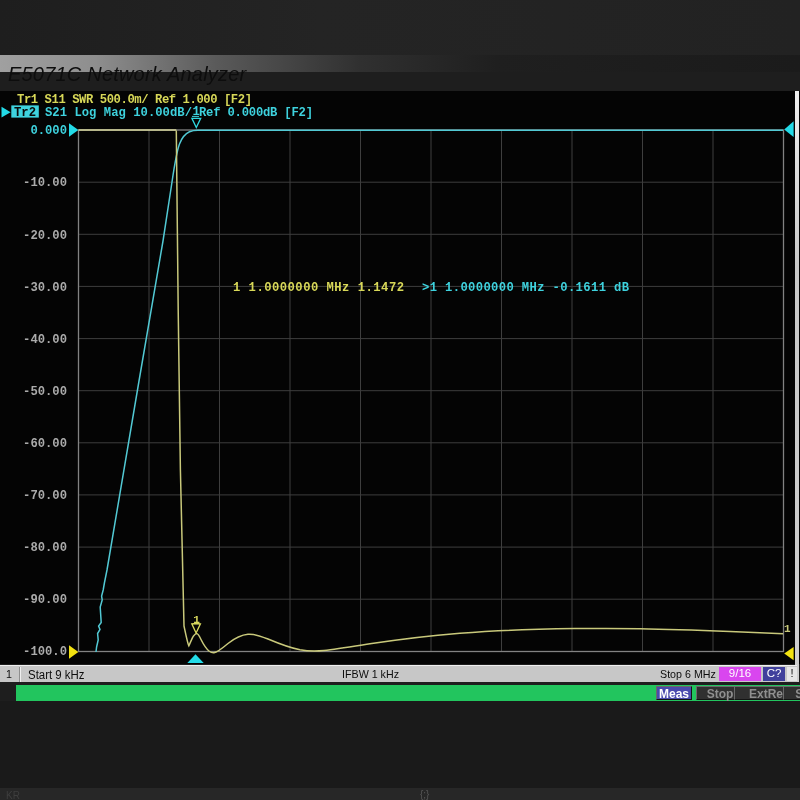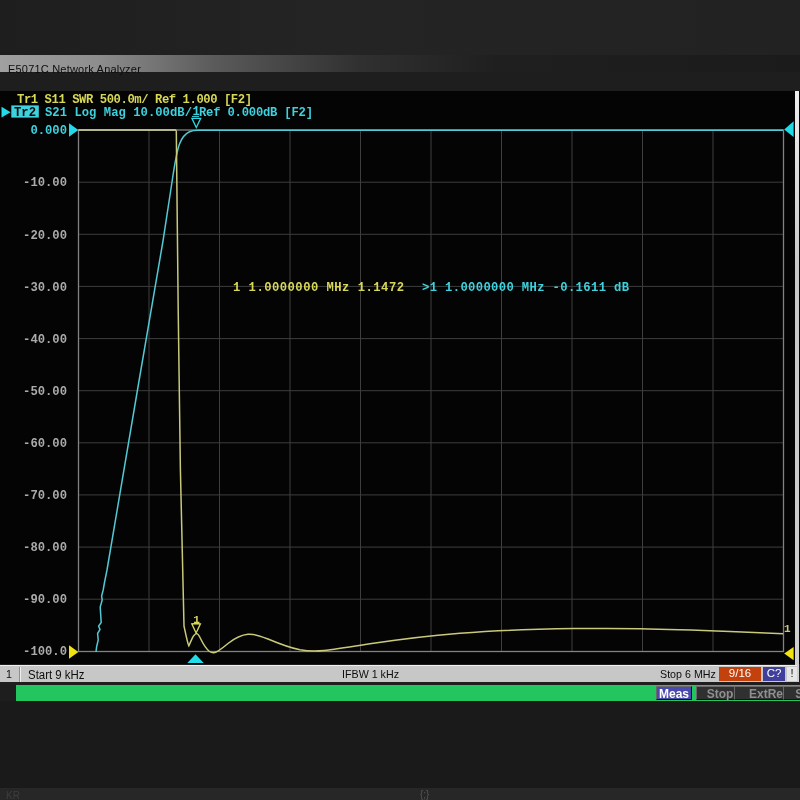--- a/index.html
+++ b/index.html
@@ -3,21 +3,21 @@
 <meta charset="utf-8">
 <style>
   html,body{margin:0;padding:0;background:#000;}
   #page{position:relative;width:800px;height:800px;overflow:hidden;background:#1e1e1e;
         font-family:"Liberation Sans",sans-serif;filter:blur(0.35px);}
   .abs{position:absolute;}
   #topblack{left:0;top:0;width:800px;height:55px;
      background:linear-gradient(to right,#1e1e1e,#242424 40%,#222222);}
   #titlebar{left:0;top:55px;width:800px;height:17px;
      background:linear-gradient(to right,#a0a0a0,#8e8e8e 12%,#5a5a5a 27%,#303030 45%,#1f1f1f 62%,#1b1b1b);}
-  #titlebar span{position:absolute;left:8px;top:8px;font-size:11px;color:#0d0d0d;letter-spacing:0.2px;}
+  #titlebar span{position:absolute;left:8px;top:8px;font-size:20px;color:#0d0d0d;letter-spacing:0.2px;font-style:italic;}
   #menubar{left:0;top:72px;width:800px;height:19px;
      background:linear-gradient(to right,#d4d4d4,#dedede 55%,#ededed 90%,#f0f0f0);
      border-top:1px solid #f5f5f5;box-sizing:border-box;}
   .mi{position:absolute;top:2px;font-size:12px;color:#0a0a0a;transform:scaleX(.85);transform-origin:0 0;}
   #screen{left:0;top:91px;width:800px;height:573px;background:#040404;}
   #rstrip{left:795px;top:91px;width:4px;height:591px;background:linear-gradient(to bottom,#efefef,#c9c9c9 30%,#cfcfcf);}
   #statusbar{left:0;top:665px;width:797px;height:17px;background:#c7c7c7;
      border-top:1px solid #f0f0f0;box-sizing:border-box;}
   .sbt{position:absolute;top:2px;font-size:11.5px;color:#0d0d0d;transform:scaleX(.93);transform-origin:0 0;}
   #btnrow{left:16px;top:685px;width:796px;height:16px;background:#22c55e;}
@@ -131,21 +131,21 @@
     </g>
   </svg>
 
   <div id="statusbar" class="abs">
     <span class="sbt" style="left:6px;">1</span>
     <span class="abs" style="left:19px;top:1px;width:1px;height:15px;background:#8f8f8f;"></span>
     <span class="abs" style="left:20px;top:1px;width:1px;height:15px;background:#efefef;"></span>
     <span class="sbt" style="left:28px;font-size:12.3px;top:1.5px;">Start 9 kHz</span>
     <span class="sbt" style="left:342px;">IFBW 1 kHz</span>
     <span class="sbt" style="left:660px;">Stop 6 MHz</span>
-    <span class="abs" style="left:719px;top:1px;width:42px;height:14px;background:#c2410c;color:#fff;
+    <span class="abs" style="left:719px;top:1px;width:42px;height:14px;background:#d946ef;color:#fff;
           font-size:11.5px;text-align:center;">9/16</span>
     <span class="abs" style="left:763px;top:1px;width:22px;height:14px;background:#40409c;color:#fff;
           font-size:11.5px;text-align:center;">C?</span>
     <span class="abs" style="left:787px;top:1px;width:10px;height:14px;background:#e6e6e6;color:#111;
           font-size:11px;text-align:center;">!</span>
   </div>
   <div id="btnrow" class="abs">
     <span class="btn" style="left:640px;width:36px;background:#4a4aae;color:#fff;">Meas</span>
     <span class="btn" style="left:680px;width:48px;background:#303030;color:#8f8f8f;">Stop</span>
     <span class="btn" style="left:718px;width:68px;background:#303030;color:#8f8f8f;">ExtRef</span>

